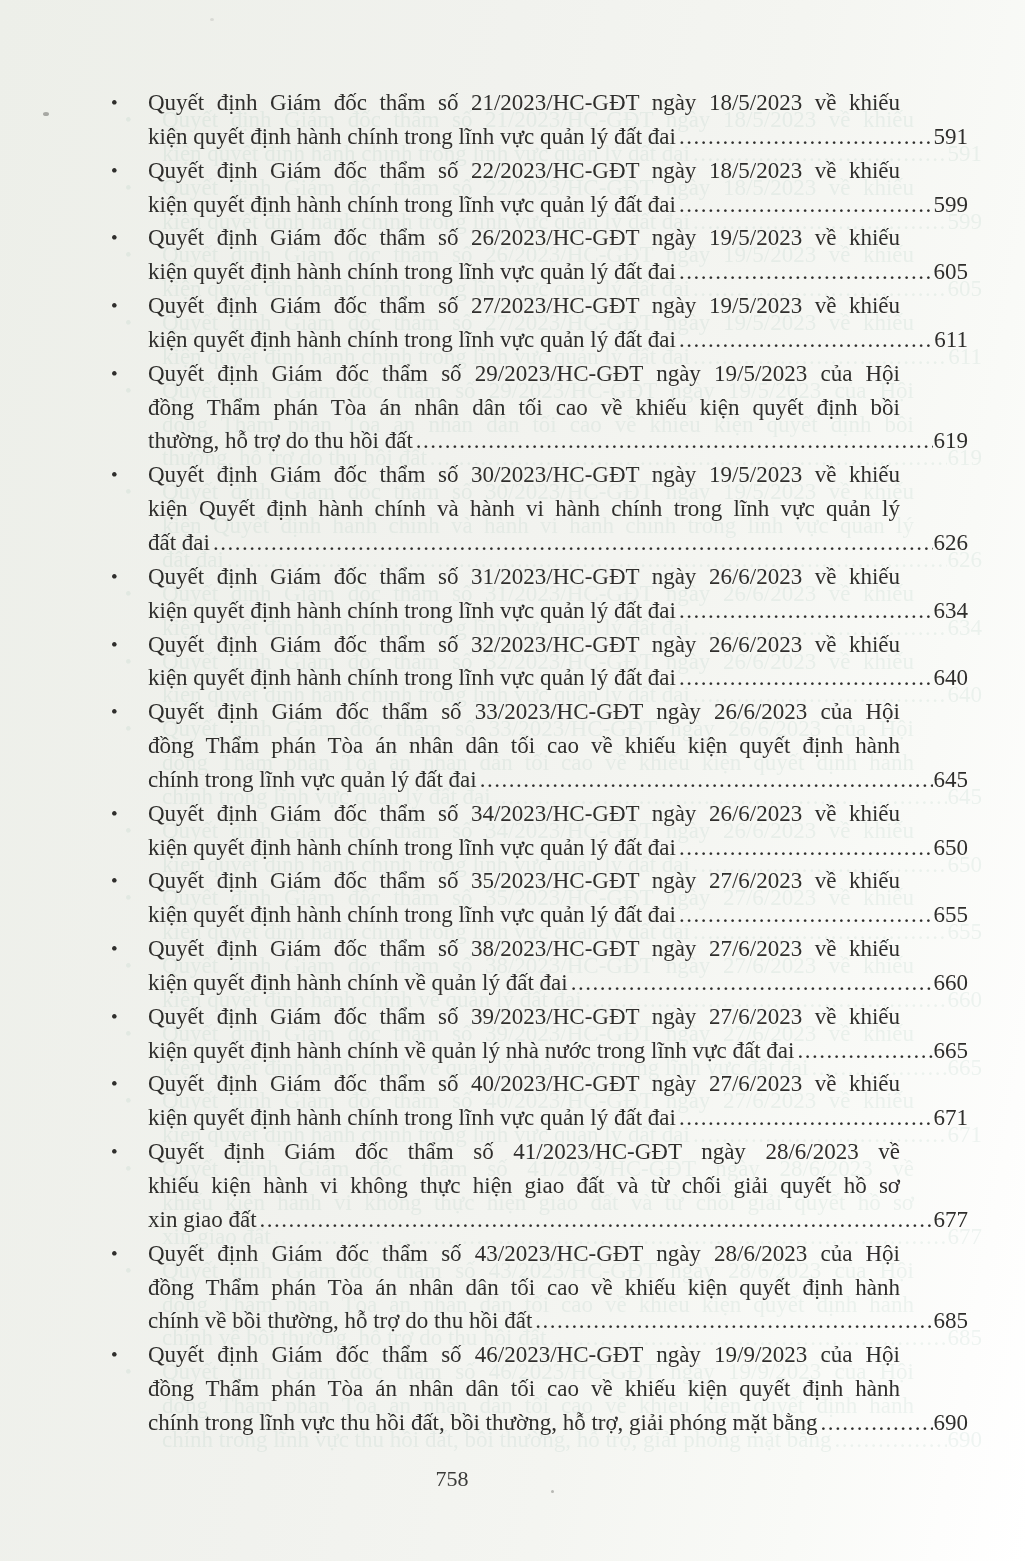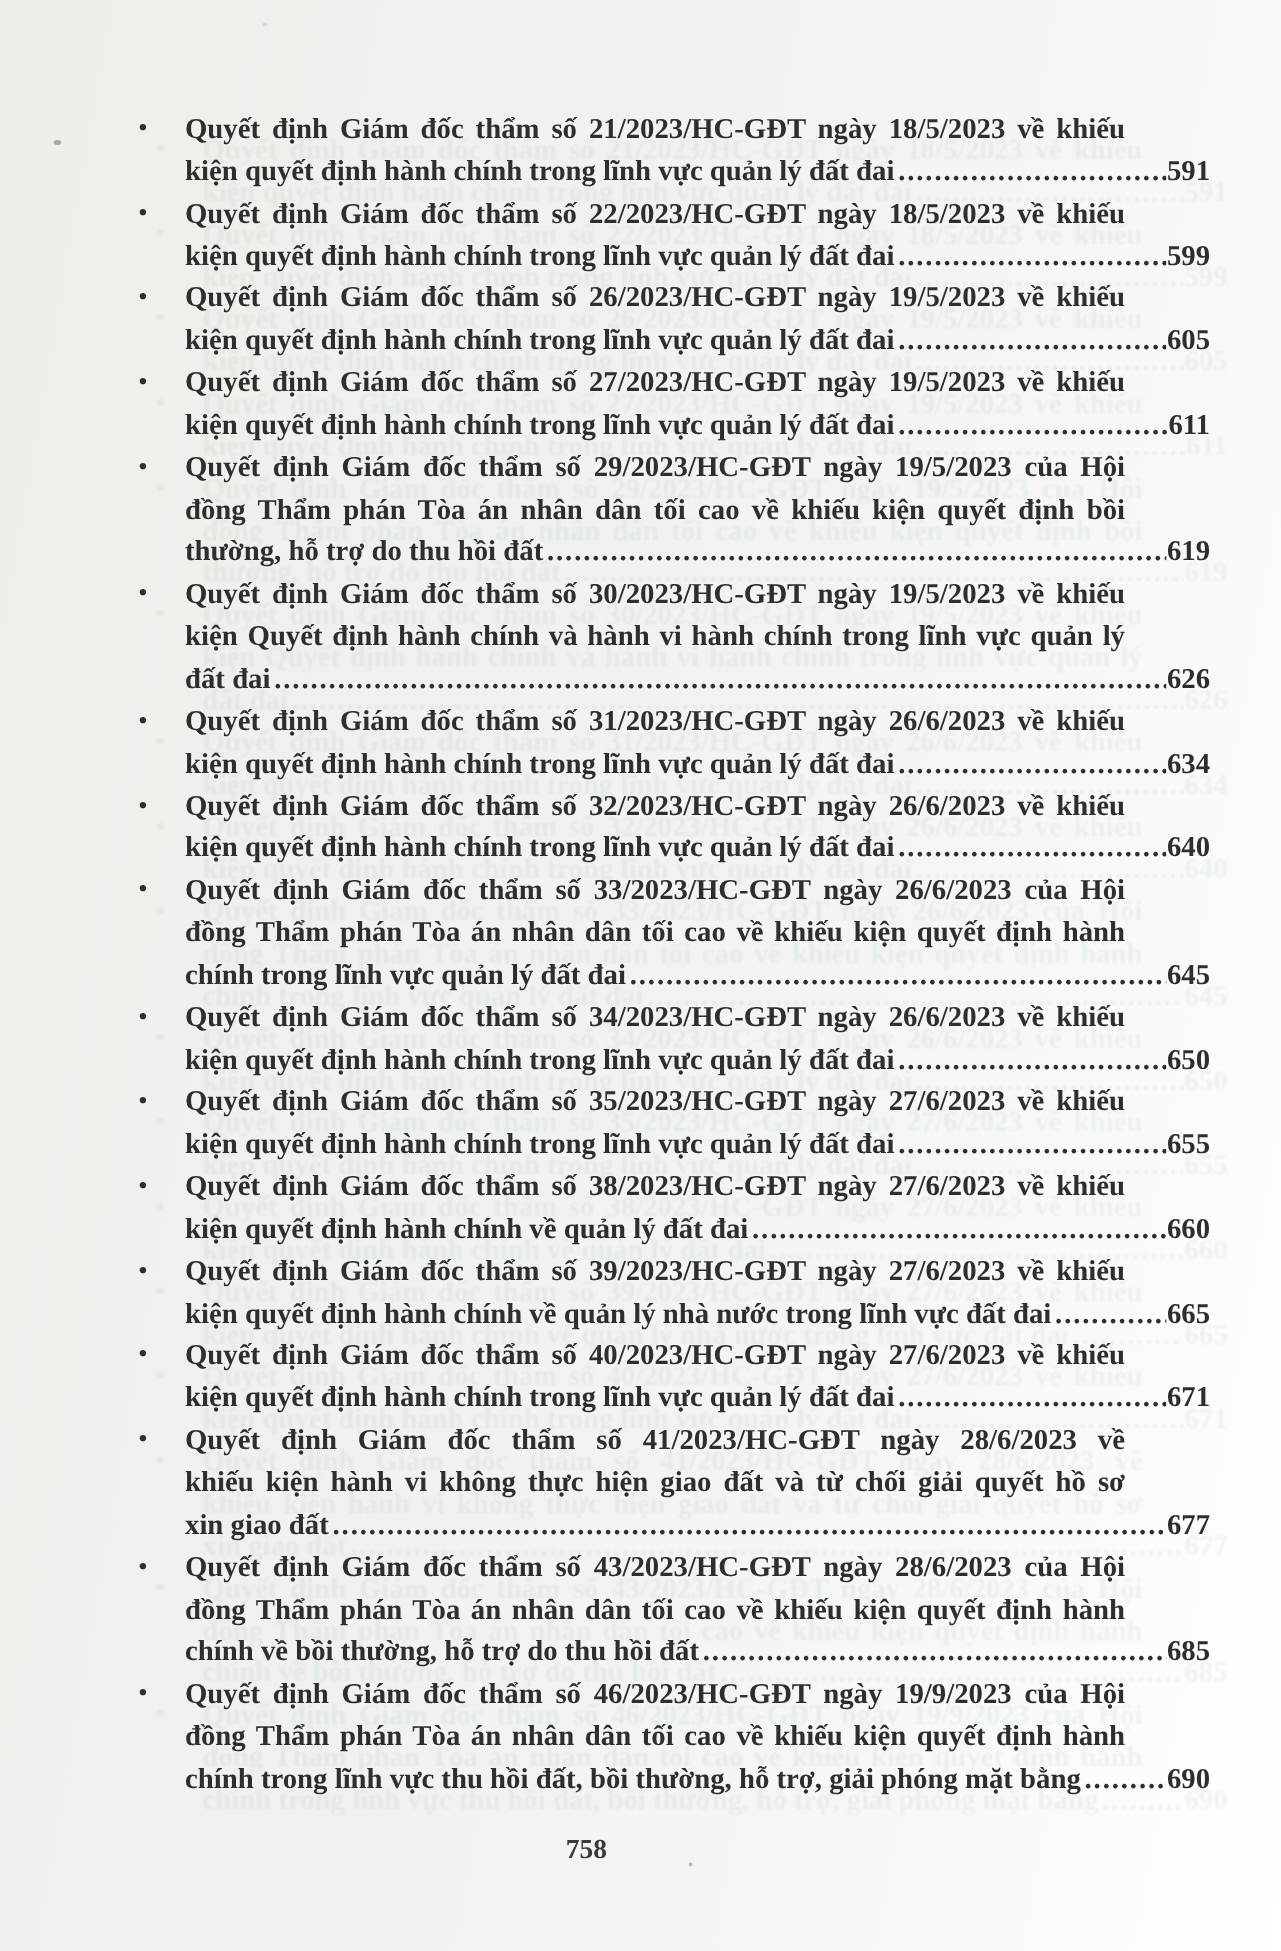--- a/index.html
+++ b/index.html
@@ -4,21 +4,21 @@
 <style>
   html, body { margin: 0; padding: 0; }
   body {
     width: 1025px; height: 1561px;
     position: relative;
     overflow: hidden;
     background: linear-gradient(100deg, #edefe9 0%, #f1f2ee 40%, #f4f5f1 62%, #f9faf7 82%, #fdfdfc 93%, #ffffff 100%);
     font-family: "Liberation Serif", "DejaVu Serif", serif;
     color: #2f2e2c;
   }
-  .page { position: absolute; inset: 0; font-weight: bold; }
+  .page { position: absolute; inset: 0; }
 
   
   #ghost {
     position: absolute; left: 162px; top: 103px; width: 752px;
     opacity: 0.085; color: #4e8f7d;
     filter: blur(0.7px);
     pointer-events: none;
   }
   #ghost .toc { position: static; }
 
@@ -36,21 +36,21 @@
   .line-fill { text-align: justify; text-align-last: justify; }
   .line-last { display: flex; align-items: baseline; width: calc(100% + 68px); }
   .line-last .lt { white-space: nowrap; }
   .leader {
     flex: 1 1 auto; overflow: hidden; white-space: nowrap;
     letter-spacing: 1.5px; margin: 0 1px 0 3px; min-width: 8px;
   }
   .pagenum { white-space: nowrap; }
 
   .footer {
-    position: absolute; top: 1464px; left: 17px; width: 904px;
+    position: absolute; top: 1464px; left: 0; width: 904px;
     text-align: center; font-size: 22px; line-height: 30px; color: #3a3a38;
   }
 
   .speck { position: absolute; border-radius: 50%; }
   .speck-a { left: 43px; top: 112px; width: 6px; height: 4px; background: #8f908b; opacity: .75; }
   .speck-b { left: 551px; top: 1490px; width: 3px; height: 3px; background: #b7b8b3; }
   .speck-c { left: 210px; top: 18px; width: 4px; height: 3px; background: #d9dad5; }
 </style>
 </head>
 <body>

